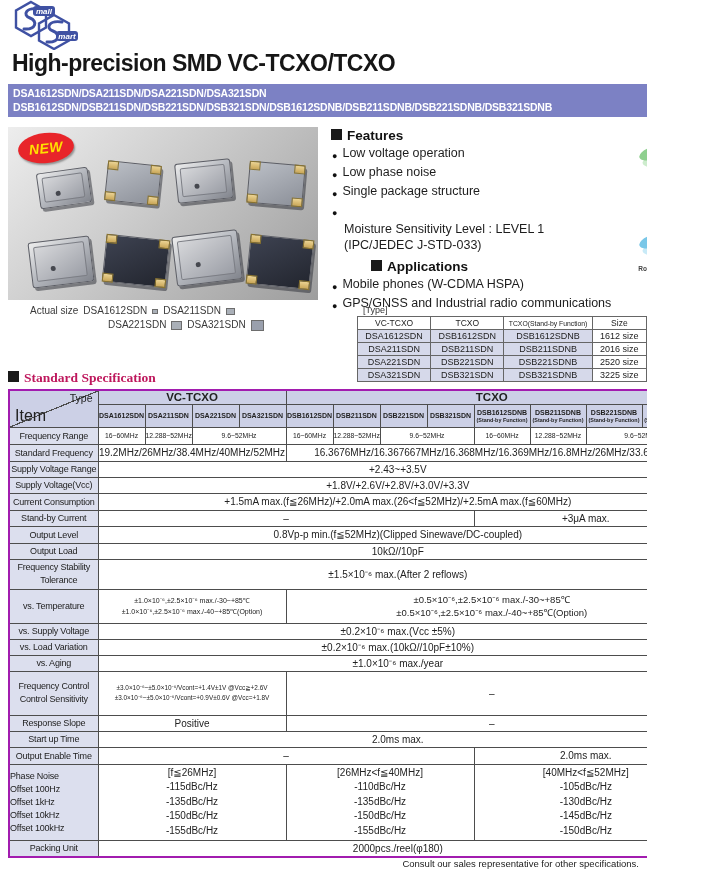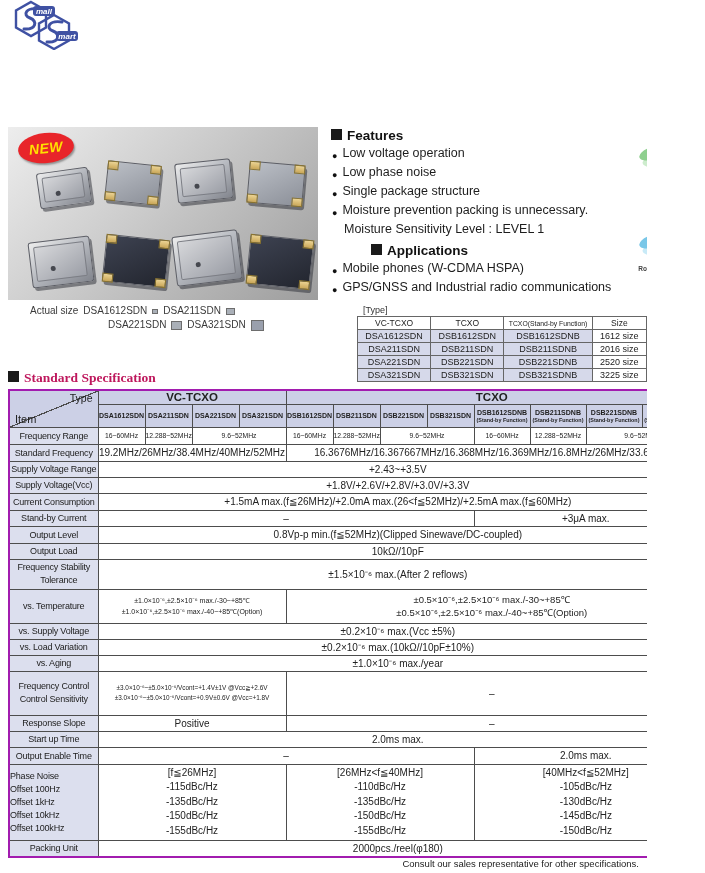--- a/index.html
+++ b/index.html
@@ -61,21 +61,21 @@
   .spec-wrap { position:absolute; left:8px; top:389px; }
   table.spec-table { border-collapse:collapse; table-layout:fixed; width:689px; border:2px solid #a21caf; }
   table.spec-table td { border:1px solid #4d4d4d; overflow:hidden; text-align:center; color:#222; padding:0; }
   .c-lbl { width:89px; } .c-n { width:47px; } .c-w { width:56px; }
 
   .r14 { height:14px; } .r23 { height:23px; } .r16 { height:16px; } .r17 { height:17px; }
   .r30 { height:30px; } .r34 { height:34px; } .r44 { height:44px; } .r76 { height:76px; }
 
   td.corner { position:relative; background-color:#ccd0e6; background-image:linear-gradient(to bottom right, transparent calc(50% - 0.6px), #4d4d4d calc(50% - 0.6px), #4d4d4d calc(50% + 0.6px), transparent calc(50% + 0.6px)); }
   td.corner .ct { position:absolute; top:1px; right:5px; font-size:10.5px; }
-  td.corner .ci { position:absolute; bottom:2px; left:5px; font-size:11px; }
+  td.corner .ci { position:absolute; bottom:2px; left:5px; font-size:16px; }
 
   td.ghead { background:#ccd0e6; font-weight:bold; font-size:11.5px; }
   td.mhead { background:#ccd0e6; font-weight:bold; font-size:7px; white-space:nowrap; }
   td.mhead .mh-n { font-size:7px; line-height:9px; font-weight:bold; }
   td.mhead .mh-s { font-size:5.4px; line-height:7px; font-weight:bold; }
 
   td.lbl { background:#dcdfee; text-align:left; padding-left:4px; font-size:9px; letter-spacing:-0.2px; white-space:nowrap; }
   td.lbl .l2 { padding-left:10px; }
   td.lbl div { line-height:13px; }
   td.val { font-size:10px; background:#fff; white-space:nowrap; }
@@ -97,20 +97,25 @@
     <polygon points="23,2 38,10.5 38,27.5 23,36 8,27.5 8,10.5" fill="none" stroke="#3f51a3" stroke-width="2.4"></polygon>
     <path d="M31 9 C18 7 14 15 22 18 C30 21 28 30 16 29" fill="none" stroke="#3f51a3" stroke-width="3" stroke-linecap="round"></path>
     <polygon points="46,15 61,23.5 61,40.5 46,49 31,40.5 31,23.5" fill="none" stroke="#3f51a3" stroke-width="2.4"></polygon>
     <path d="M54 22 C41 20 37 28 45 31 C53 34 51 43 39 42" fill="none" stroke="#3f51a3" stroke-width="3" stroke-linecap="round"></path>
     <rect x="25" y="6" width="22" height="10" rx="3" fill="#3f51a3"></rect>
     <text x="36" y="14" text-anchor="middle" font-size="8" font-style="italic" font-weight="bold" fill="#ffffff">mall</text>
     <rect x="48" y="31" width="22" height="10" rx="3" fill="#3f51a3"></rect>
     <text x="59" y="39" text-anchor="middle" font-size="8" font-style="italic" font-weight="bold" fill="#ffffff">mart</text>
   </svg>
 
+  <div class="page-title">High-precision SMD VC-TCXO/TCXO</div>
+  <div class="banner">
+    <div>DSA1612SDN/DSA211SDN/DSA221SDN/DSA321SDN</div>
+    <div>DSB1612SDN/DSB211SDN/DSB221SDN/DSB321SDN/DSB1612SDNB/DSB211SDNB/DSB221SDNB/DSB321SDNB</div>
+  </div>
 
   <div class="photo">
     <div class="chip lidtype" style="left:30px; top:43px; width:52px; height:36px; transform:rotate(-8deg);">
         <div class="plate"></div>
         <div class="dot"></div>
       </div>
     <div class="chip padtype" style="left:98px; top:36px; width:54px; height:40px; transform:rotate(6deg);">
         <div class="pad p1"></div>
         <div class="pad p2"></div>
         <div class="pad p3"></div>
@@ -175,24 +180,24 @@
       <li>
           <span class="bullet">●</span>
           <span>Low phase noise</span>
         </li>
       <li>
           <span class="bullet">●</span>
           <span>Single package structure</span>
         </li>
       <li>
           <span class="bullet">●</span>
-          <span>Moisture prevention packing is unnecessary.</span>
         </li>
     </ul>
     <div class="note">Moisture Sensitivity Level : LEVEL 1</div>
+    <div class="note">(IPC/JEDEC J-STD-033)</div>
     <div class="sec-head apps-head"><span class="sq"></span><span>Applications</span></div>
     <ul class="feat-list">
       <li>
           <span class="bullet">●</span>
           <span>Mobile phones (W-CDMA HSPA)</span>
         </li>
       <li>
           <span class="bullet">●</span>
           <span>GPS/GNSS and Industrial radio communications</span>
         </li>

